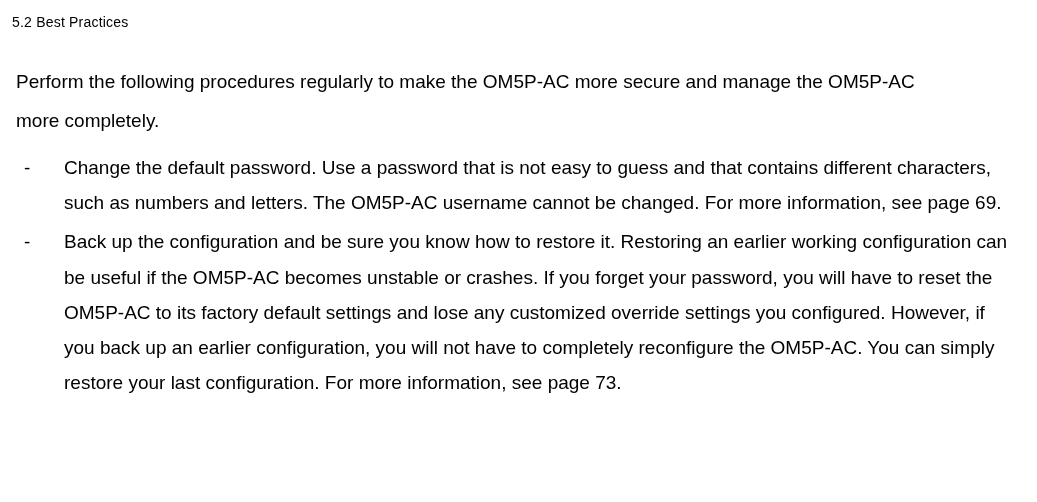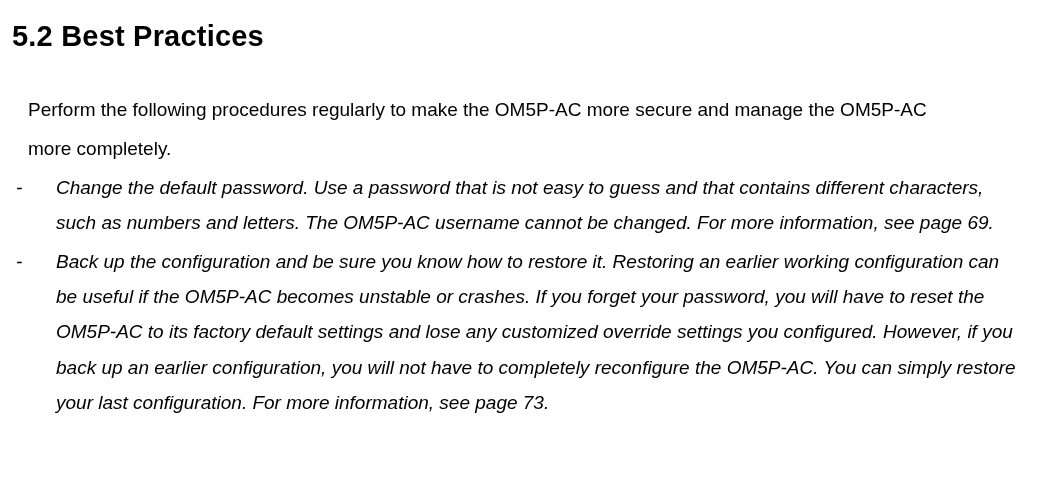--- a/index.html
+++ b/index.html
@@ -6,33 +6,32 @@
       font-family: Arial, Helvetica, sans-serif;
       font-size: 19px;
       color: #000;
       margin: 0;
       padding: 10px 12px;
       width: 1037px;
       box-sizing: border-box;
       line-height: 1.85;
     }
     h2 {
-      font-size: 29px;
-      font-weight: 700;
+      font-size: 14px;
+      font-weight: 400;
       margin: 0 0 28px 0;
       letter-spacing: 0.2px;
     }
     p {
-      margin: 0 0 4px 16px;
+      margin: 0 0 4px 4px;
     }
     ul {
       list-style: none;
       padding: 0;
-      margin: 4px;
-      font-style: italic;
+      margin: 12px;
     }
     li {
       position: relative;
       padding-left: 40px;
       margin-bottom: 4px;
     }
     li::before {
       content: "-";
       position: absolute;
       left: 0;

